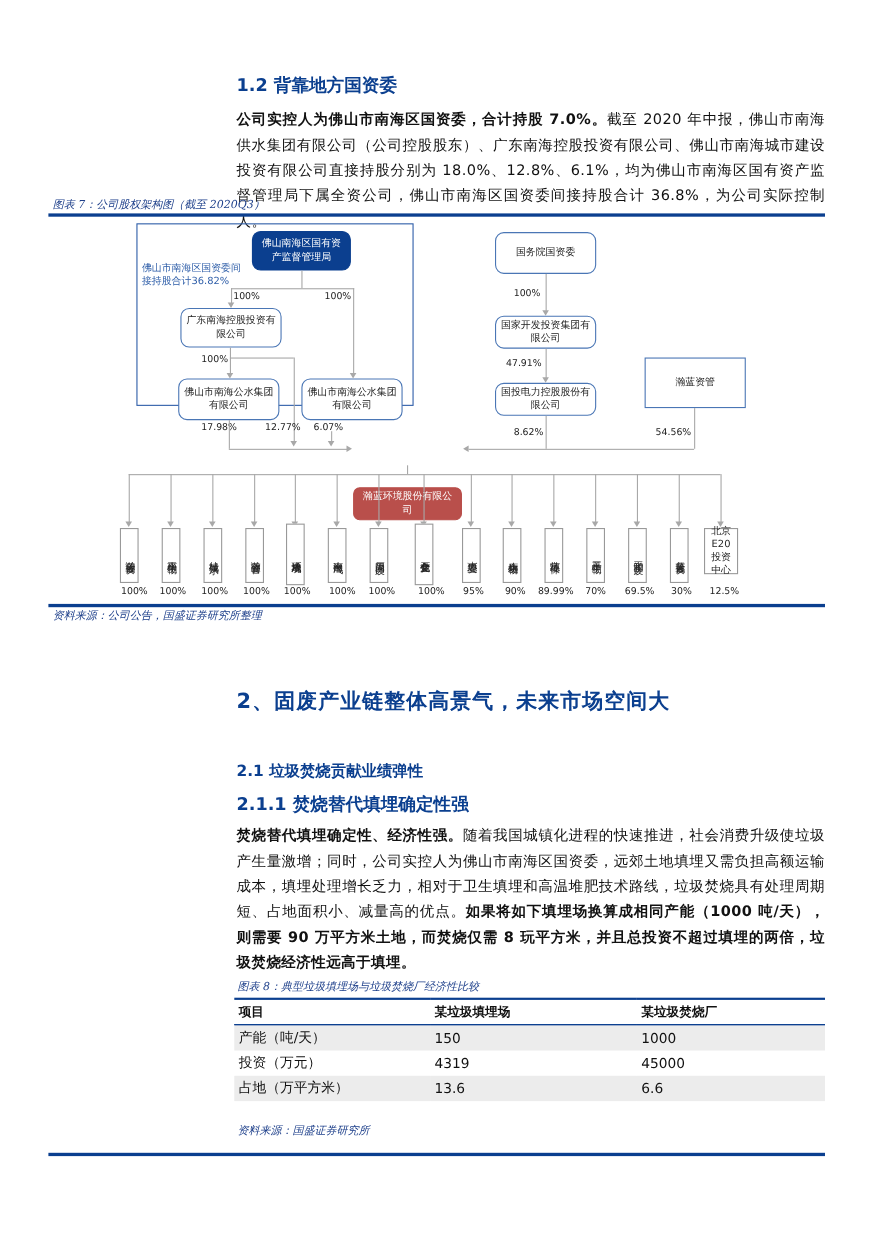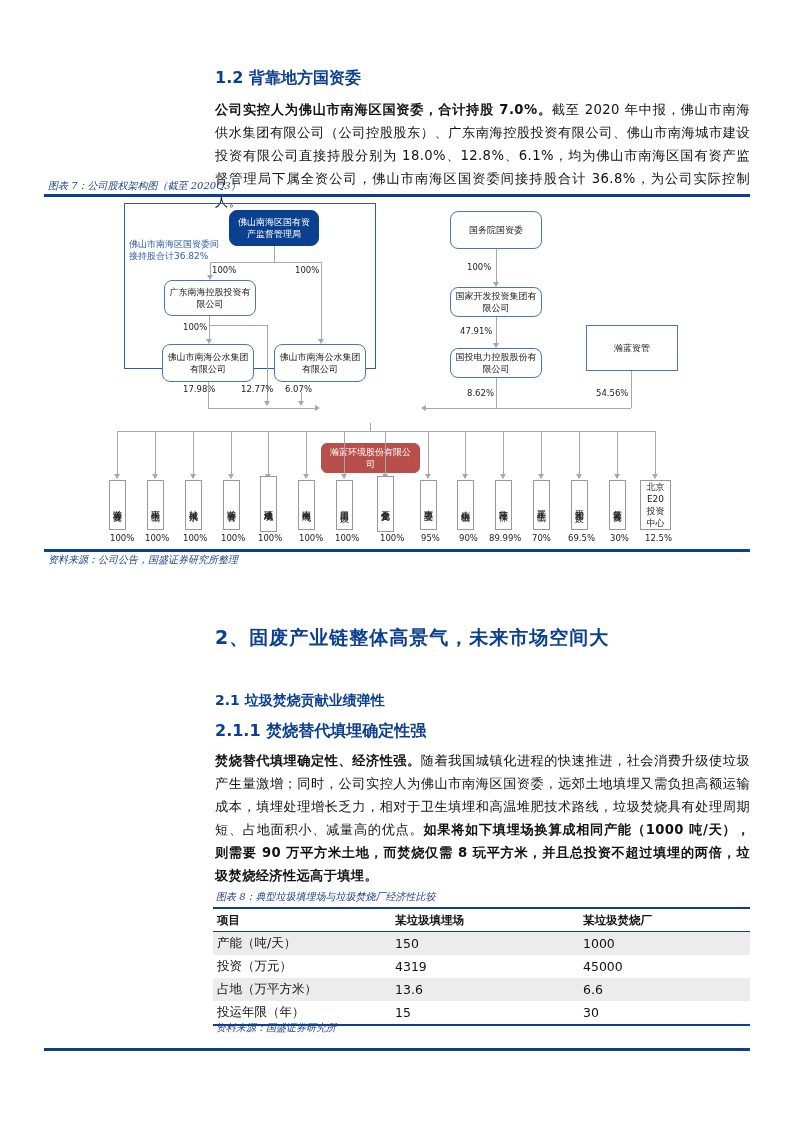--- a/index.html
+++ b/index.html
@@ -162,21 +162,21 @@
   <div class="sub" style="left:571px;top:480px;width:17px;height:50px;">平和固废</div>
   <div class="pct" style="left:568px;top:533px;">69.5%</div>
 
   <div class="ln" style="left:617px;top:431px;width:1px;height:44px;"></div>
     <div class="arrow" style="left:614px;top:474px;"></div>
   <div class="sub" style="left:609px;top:480px;width:17px;height:50px;">复蓝投资</div>
   <div class="pct" style="left:610px;top:533px;">30%</div>
 
   <div class="ln" style="left:655px;top:431px;width:1px;height:44px;"></div>
     <div class="arrow" style="left:652px;top:474px;"></div>
-  <div class="sub h" style="left:640px;top:480px;width:31px;height:50px;">北京E20投资中心</div>
+  <div class="sub h" style="left:640px;top:480px;width:31px;height:42px;">北京E20投资中心</div>
   <div class="pct" style="left:645px;top:533px;text-align:center;">12.5%</div>
 </div>
 
 <div class="rule" style="left:44px;top:549px;width:706px;"></div>
 <div class="abs caption" style="left:48px;top:553px;">资料来源：公司公告，国盛证券研究所整理</div>
 
 <div class="abs h2" style="left:215px;top:625px;font-size:19px;letter-spacing:1px;">2、固废产业链整体高景气，未来市场空间大</div>
 <div class="abs h2" style="left:215px;top:692px;font-size:14px;">2.1 垃圾焚烧贡献业绩弹性</div>
 <div class="abs h2" style="left:215px;top:721px;font-size:16px;">2.1.1 焚烧替代填埋确定性强</div>
 
@@ -202,22 +202,17 @@
     <tr>
       <td>投资（万元）</td>
       <td>4319</td>
       <td>45000</td>
     </tr>
     <tr class="g">
       <td>占地（万平方米）</td>
       <td>13.6</td>
       <td>6.6</td>
     </tr>
-    <tr class="last">
-      <td>投运年限（年）</td>
-      <td>15</td>
-      <td>30</td>
-    </tr>
   </tbody>
 </table>
 <div class="abs caption" style="left:216px;top:1021px;">资料来源：国盛证券研究所</div>
 
 <div class="rule" style="left:44px;top:1048px;width:706px;"></div>
 
 </body></html>

